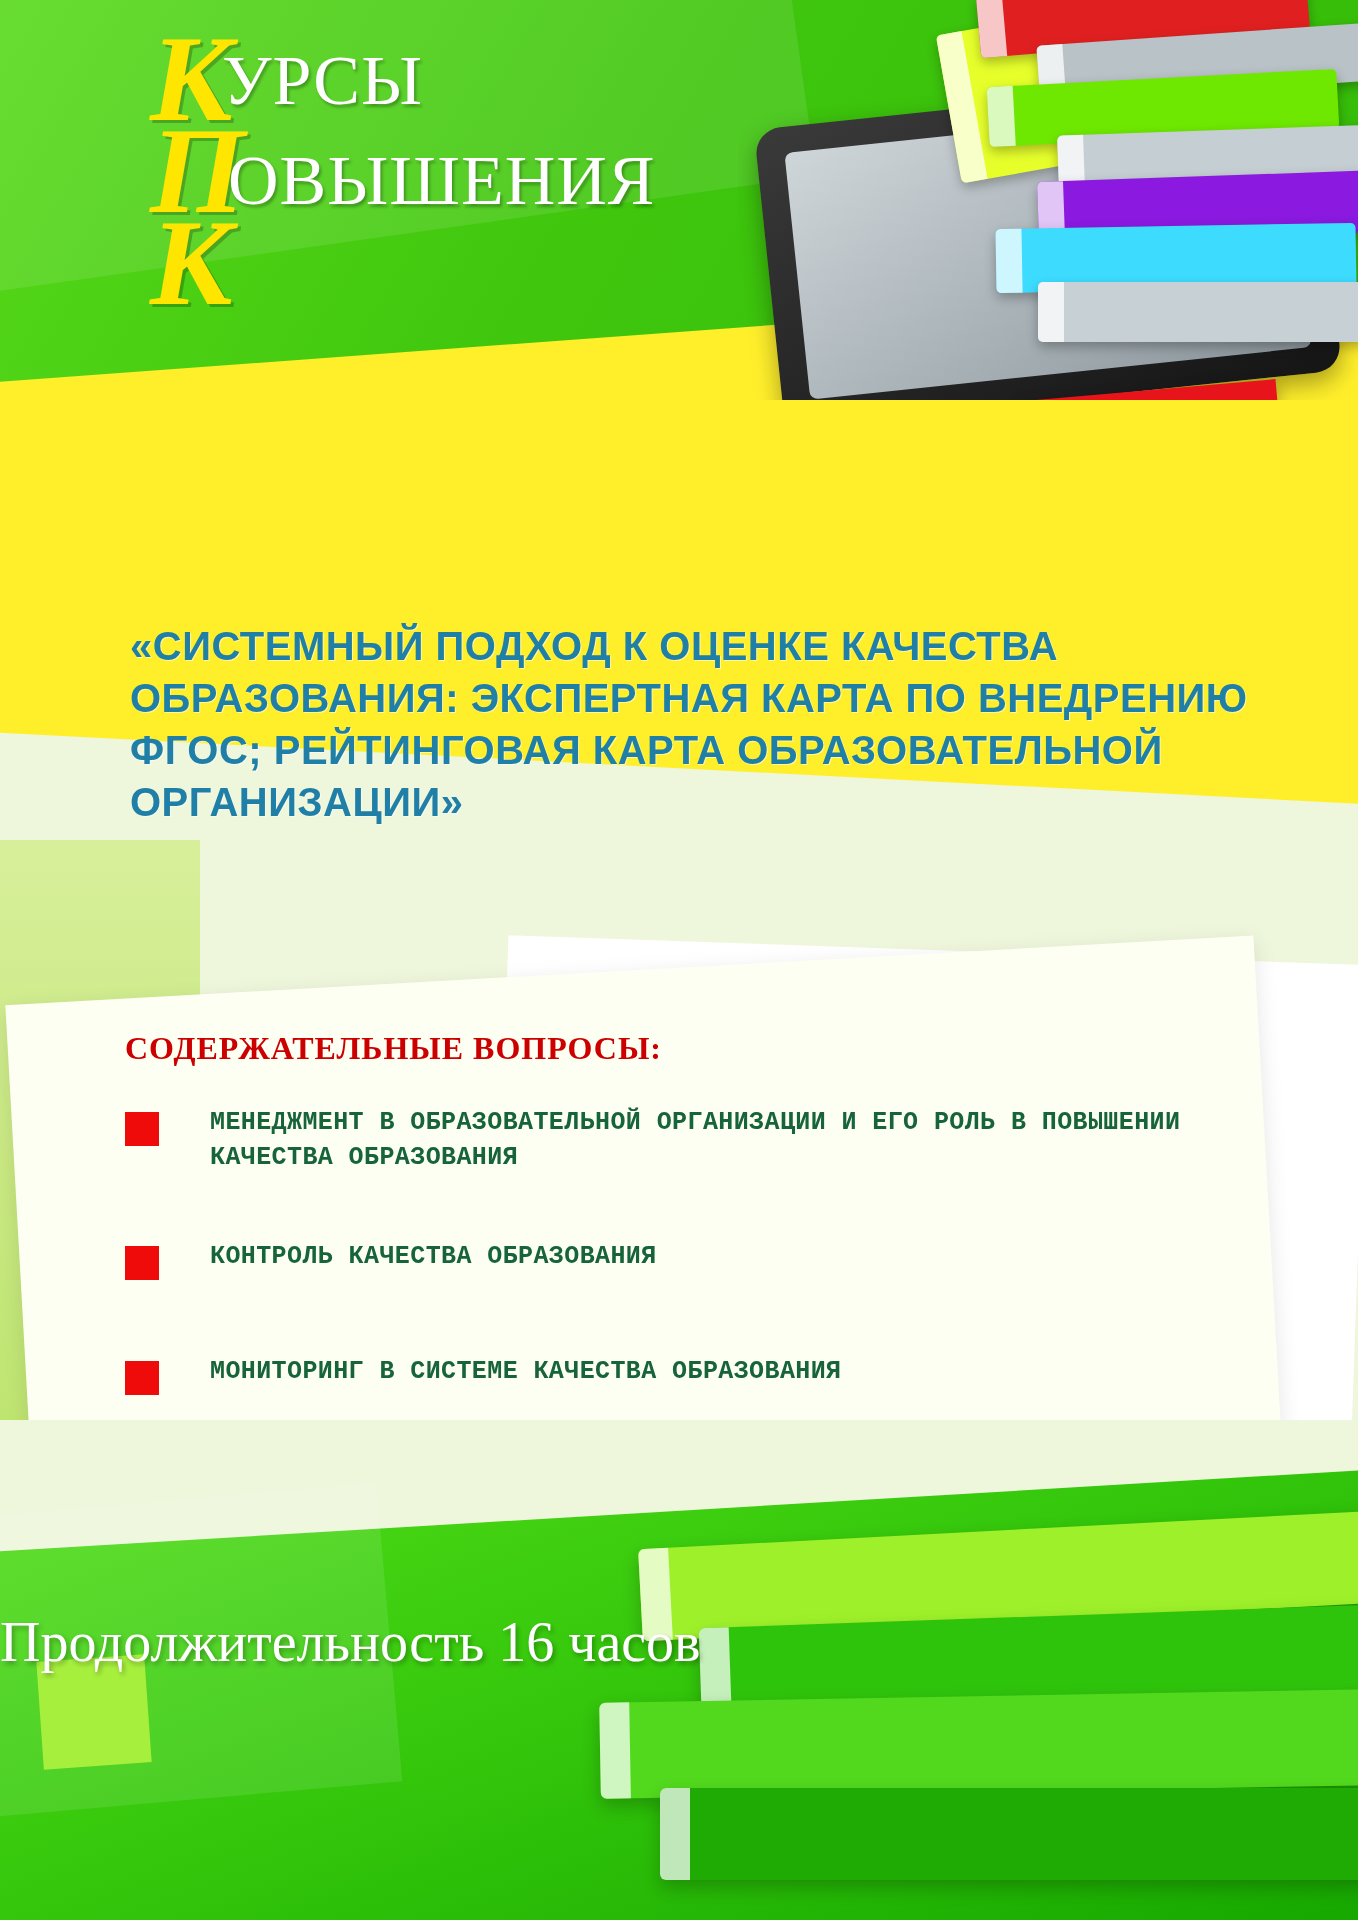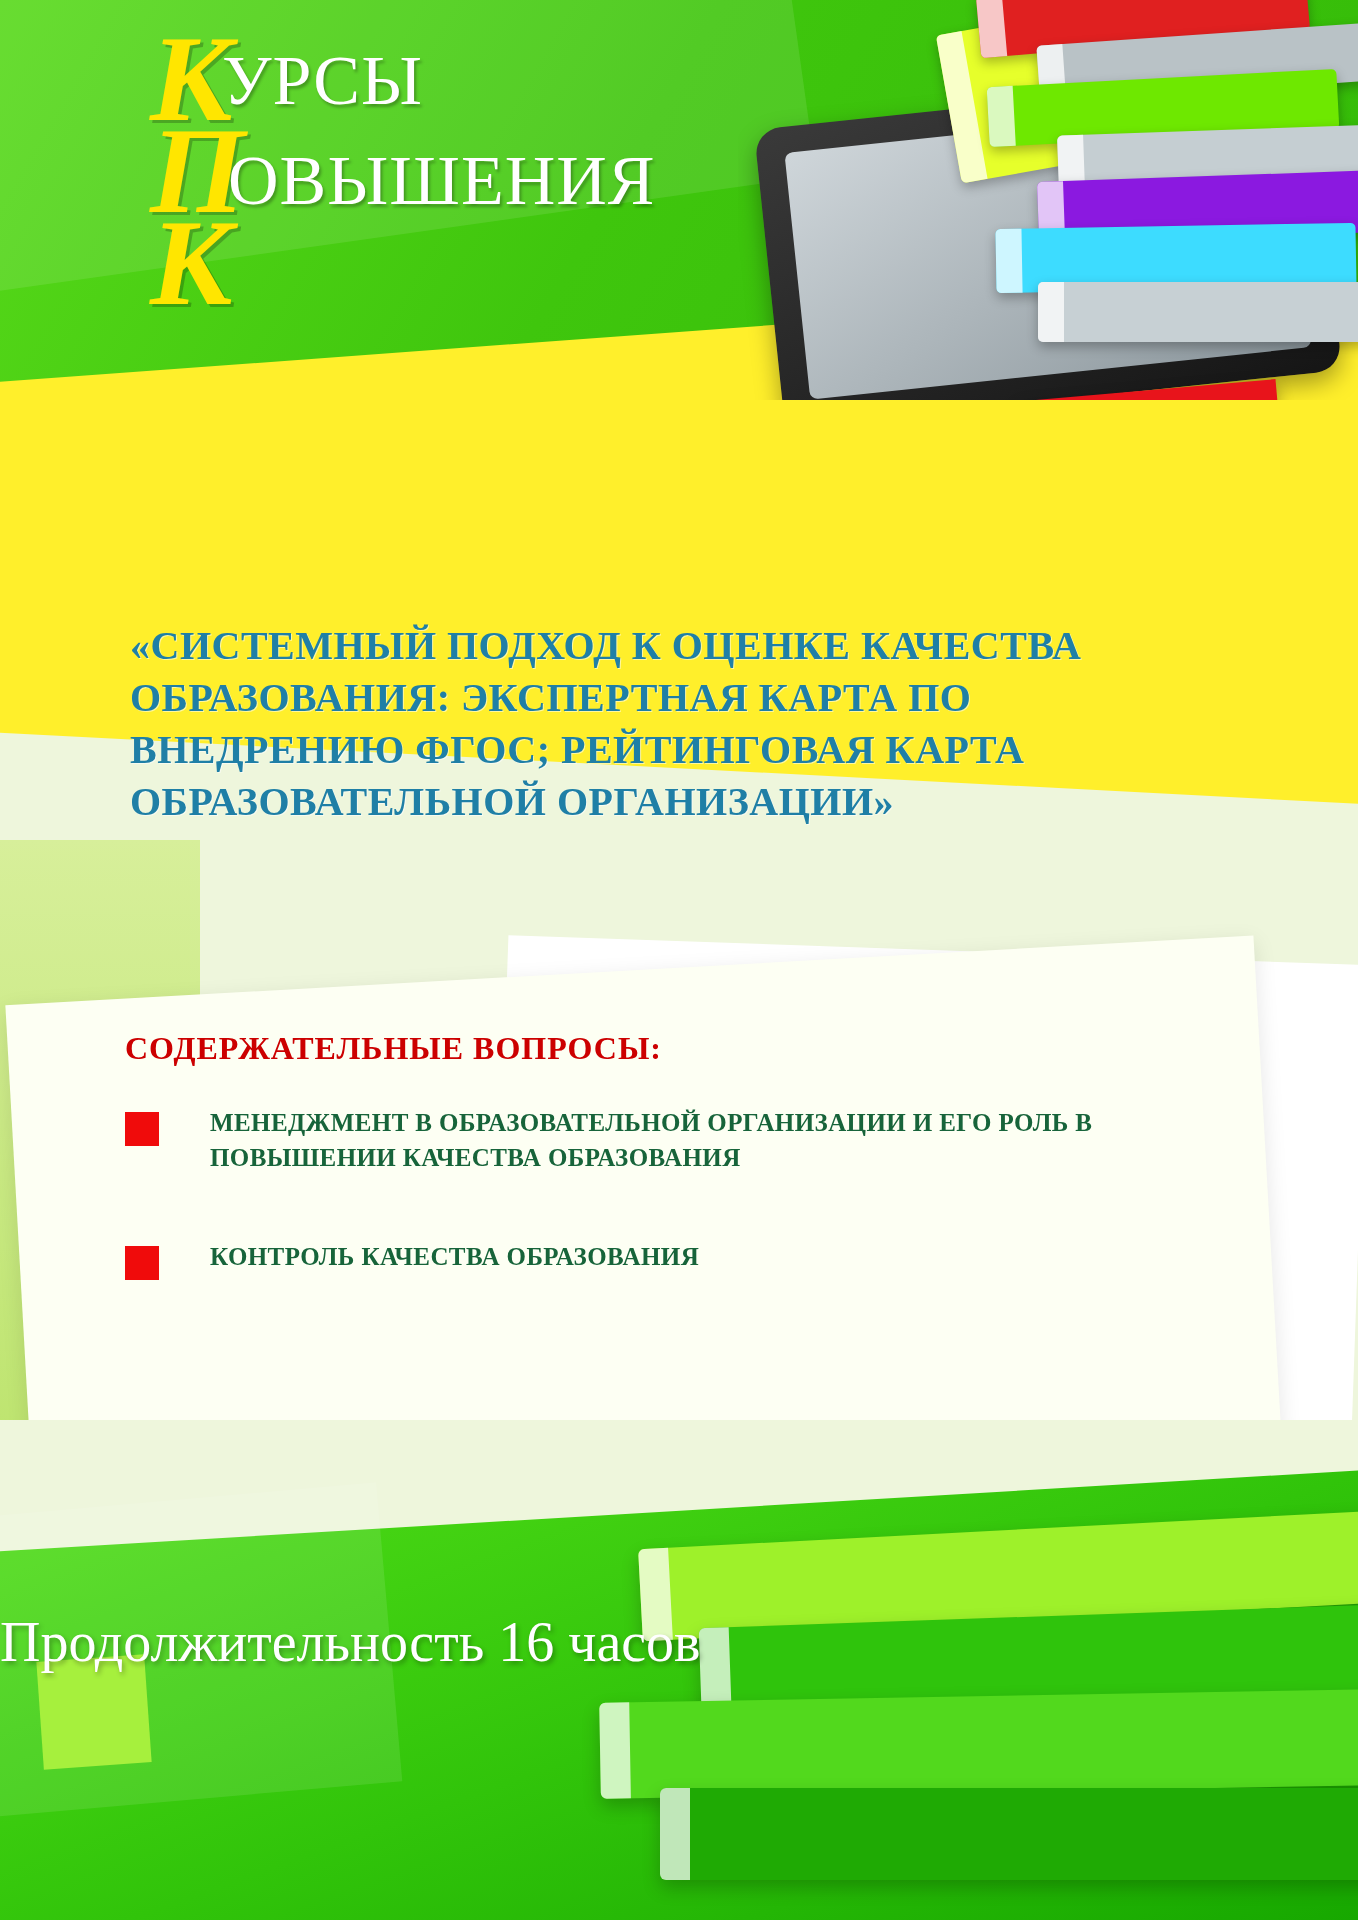--- a/index.html
+++ b/index.html
@@ -192,21 +192,21 @@
     position: absolute;
     left: -40px; bottom: -130px;
     width: 1500px; height: 240px;
     background: #eef6dc;
     transform: rotate(3deg);
   }
   .course-title {
     position: absolute;
     left: 130px; top: 620px;
     width: 1120px;
-    font-family: Liberation Serif, serif;
+    font-family: Liberation Sans, sans-serif;
     font-weight: bold;
     font-size: 40px;
     line-height: 1.30;
     letter-spacing: 0.5px;
     color: #1f7fa6;
     text-shadow: 1px 1px 0 rgba(255,255,255,.55);
   }
 
   
   .mid-bg {
@@ -252,21 +252,21 @@
     width: 1060px;
   }
   .q-bullet {
     position: absolute;
     left: 0; top: 6px;
     width: 34px; height: 34px;
     background: #f00b0b;
   }
   .q-text {
     margin-left: 85px;
-    font-family: Liberation Serif, serif;
+    font-family: Liberation Mono, monospace;
     font-weight: bold;
     font-size: 25px;
     line-height: 1.38;
     letter-spacing: 0.4px;
     color: #17643a;
   }
   .q1 { top: 1106px; }
   .q2 { top: 1240px; }
   .q3 { top: 1355px; }
 
@@ -395,20 +395,24 @@
   <div class="questions-head">СОДЕРЖАТЕЛЬНЫЕ ВОПРОСЫ:</div>
 
   <div class="q-item q1">
     <span class="q-bullet"></span>
     <div class="q-text">МЕНЕДЖМЕНТ В ОБРАЗОВАТЕЛЬНОЙ ОРГАНИЗАЦИИ И ЕГО РОЛЬ В ПОВЫШЕНИИ КАЧЕСТВА ОБРАЗОВАНИЯ</div>
   </div>
   <div class="q-item q2">
     <span class="q-bullet"></span>
     <div class="q-text">КОНТРОЛЬ КАЧЕСТВА ОБРАЗОВАНИЯ</div>
   </div>
+  <div class="q-item q3">
+    <span class="q-bullet"></span>
+    <div class="q-text">МОНИТОРИНГ В СИСТЕМЕ КАЧЕСТВА ОБРАЗОВАНИЯ</div>
+  </div>
 
   <div class="bottom">
     <div class="b-panel"></div>
     <div class="b-sq"></div>
     <div class="b-book b1">
         <i></i>
       </div>
     <div class="b-book b2">
         <i></i>
       </div>

